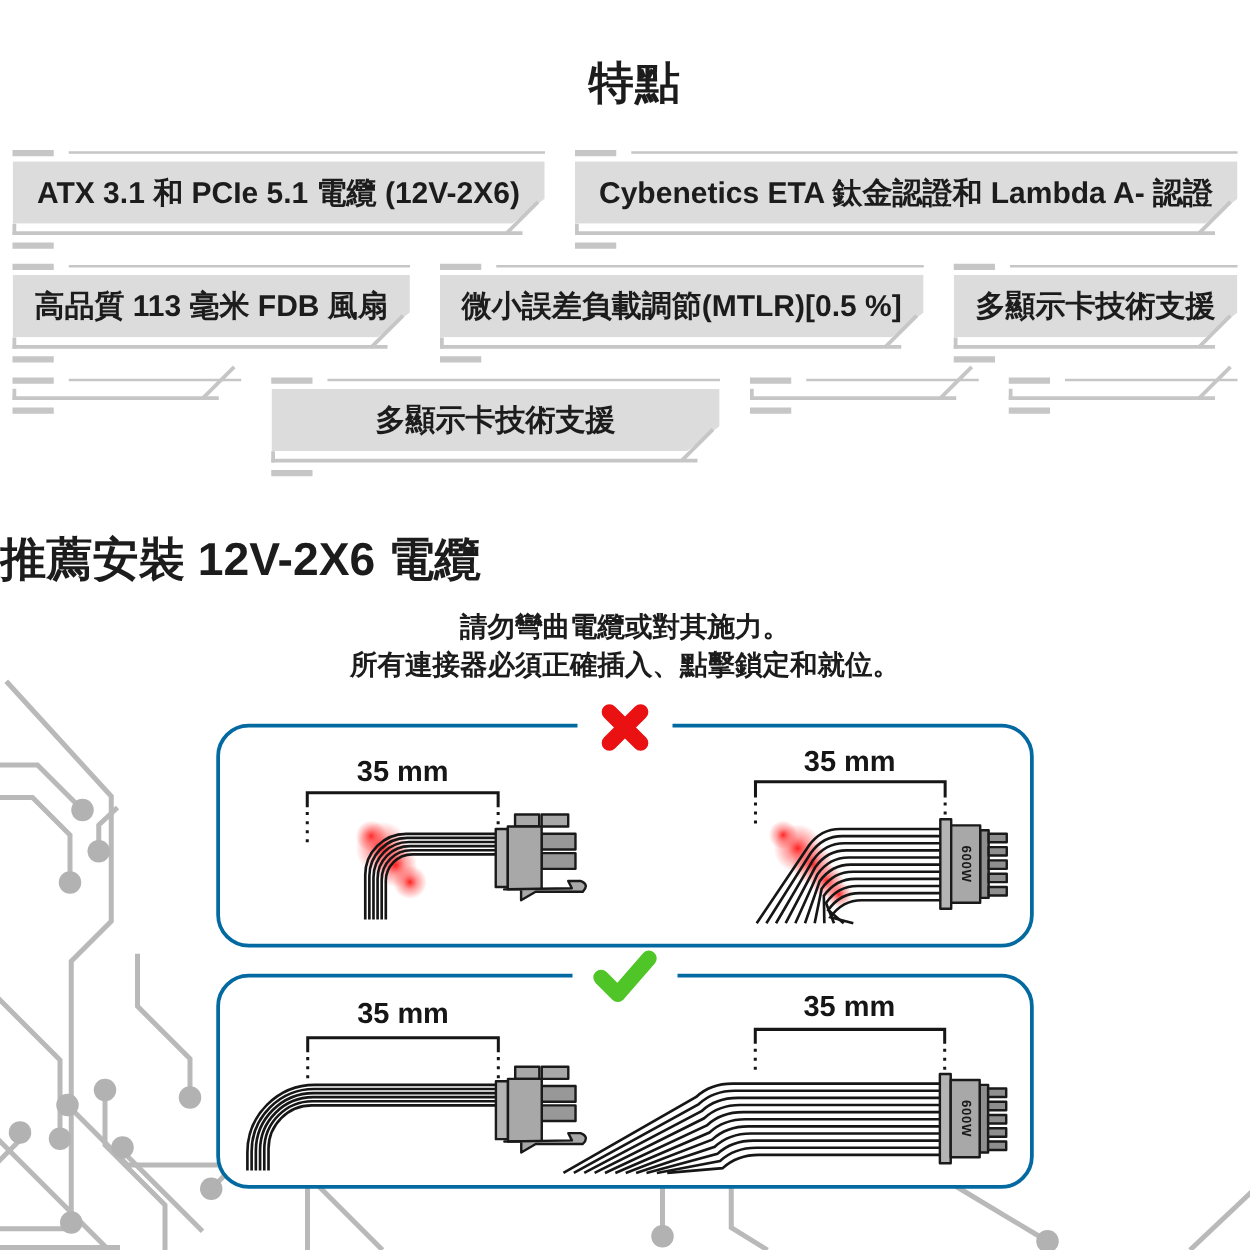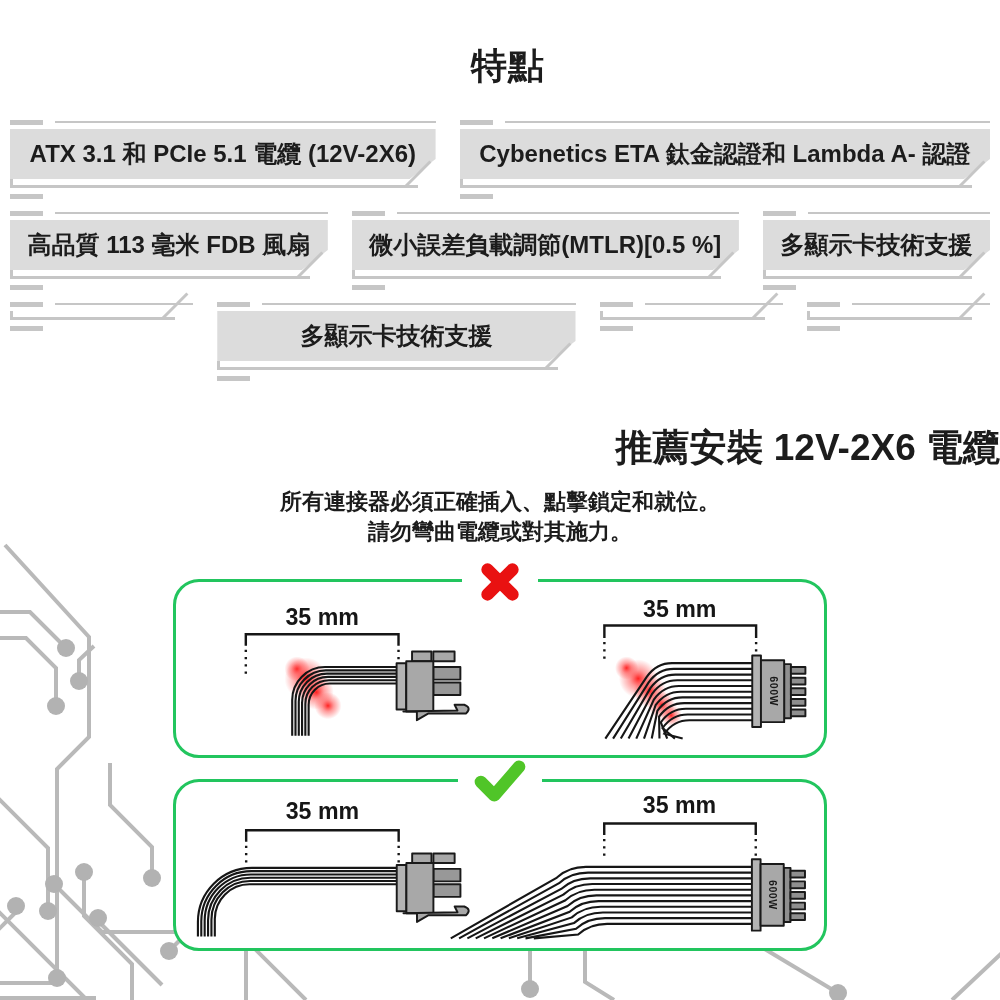--- a/index.html
+++ b/index.html
@@ -23,26 +23,26 @@
     font-size:24px; font-weight:700; white-space:nowrap; padding:0 14px; color:#1c1c1c;
     clip-path:polygon(0 0, 100% 0, 100% calc(100% - 20px), calc(100% - 26px) 100%, 0 100%);
   }
   .tag-rail { height:9px; margin-right:18px; border-left:3px solid #c6c6c6; border-bottom:3px solid #c6c6c6; position:relative; }
   .tag-rail::after {
     content:""; position:absolute; right:-24px; bottom:-3px; width:36px; height:3px;
     background:#c6c6c6; transform-origin:left bottom; transform:rotate(-45deg);
   }
   .tag-dash-b { display:block; width:33px; height:5px; background:#c6c6c6; margin-top:6px; }
 
-  .section-heading { text-align:right; font-size:37px; font-weight:800; margin-top:42px; }
+  .section-heading { text-align:left; font-size:37px; font-weight:800; margin-top:42px; }
   .note { text-align:center; font-size:22px; font-weight:700; line-height:30px; margin-top:14px; }
 
   .diagram-box {
     position:relative; width:654px; margin:0 auto; background:#fff;
-    border:3px solid #22c55e; border-radius:26px;
+    border:3px solid #0369a1; border-radius:26px;
   }
   .box-bad  { height:179px; margin-top:32px; }
   .box-good { height:172px; margin-top:21px; }
   .mark { position:absolute; top:-23px; left:50%; transform:translateX(-50%); background:#fff; padding:0 15px; line-height:0; }
   .diag { display:block; width:100%; height:100%; }
   .defs-holder { position:absolute; width:0; height:0; overflow:hidden; }
 </style>
 </head>
 <body>
 
@@ -202,22 +202,22 @@
             <span class="tag-dash"></span>
             <span class="tag-line"></span>
           </div>
         <div class="tag-rail"></div>
         <span class="tag-dash-b"></span>
       </div>
     </div>
 
     <h2 class="section-heading">推薦安裝 12V-2X6 電纜</h2>
     <p class="note">
+      <span style="display:block">請勿彎曲電纜或對其施力。</span>
       <span style="display:block">所有連接器必須正確插入、點擊鎖定和就位。</span>
-      <span style="display:block">請勿彎曲電纜或對其施力。</span>
     </p>
 
     <div class="diagram-box box-bad">
       <div class="mark">
         <svg width="46" height="46" viewBox="0 0 48 48">
           <path d="M11 11 L37 37 M37 11 L11 37" fill="none" stroke-width="13" stroke-linecap="round" stroke="#e91111"></path>
         </svg>
       </div>
       <svg class="diag" viewBox="0 0 654 179">
 

